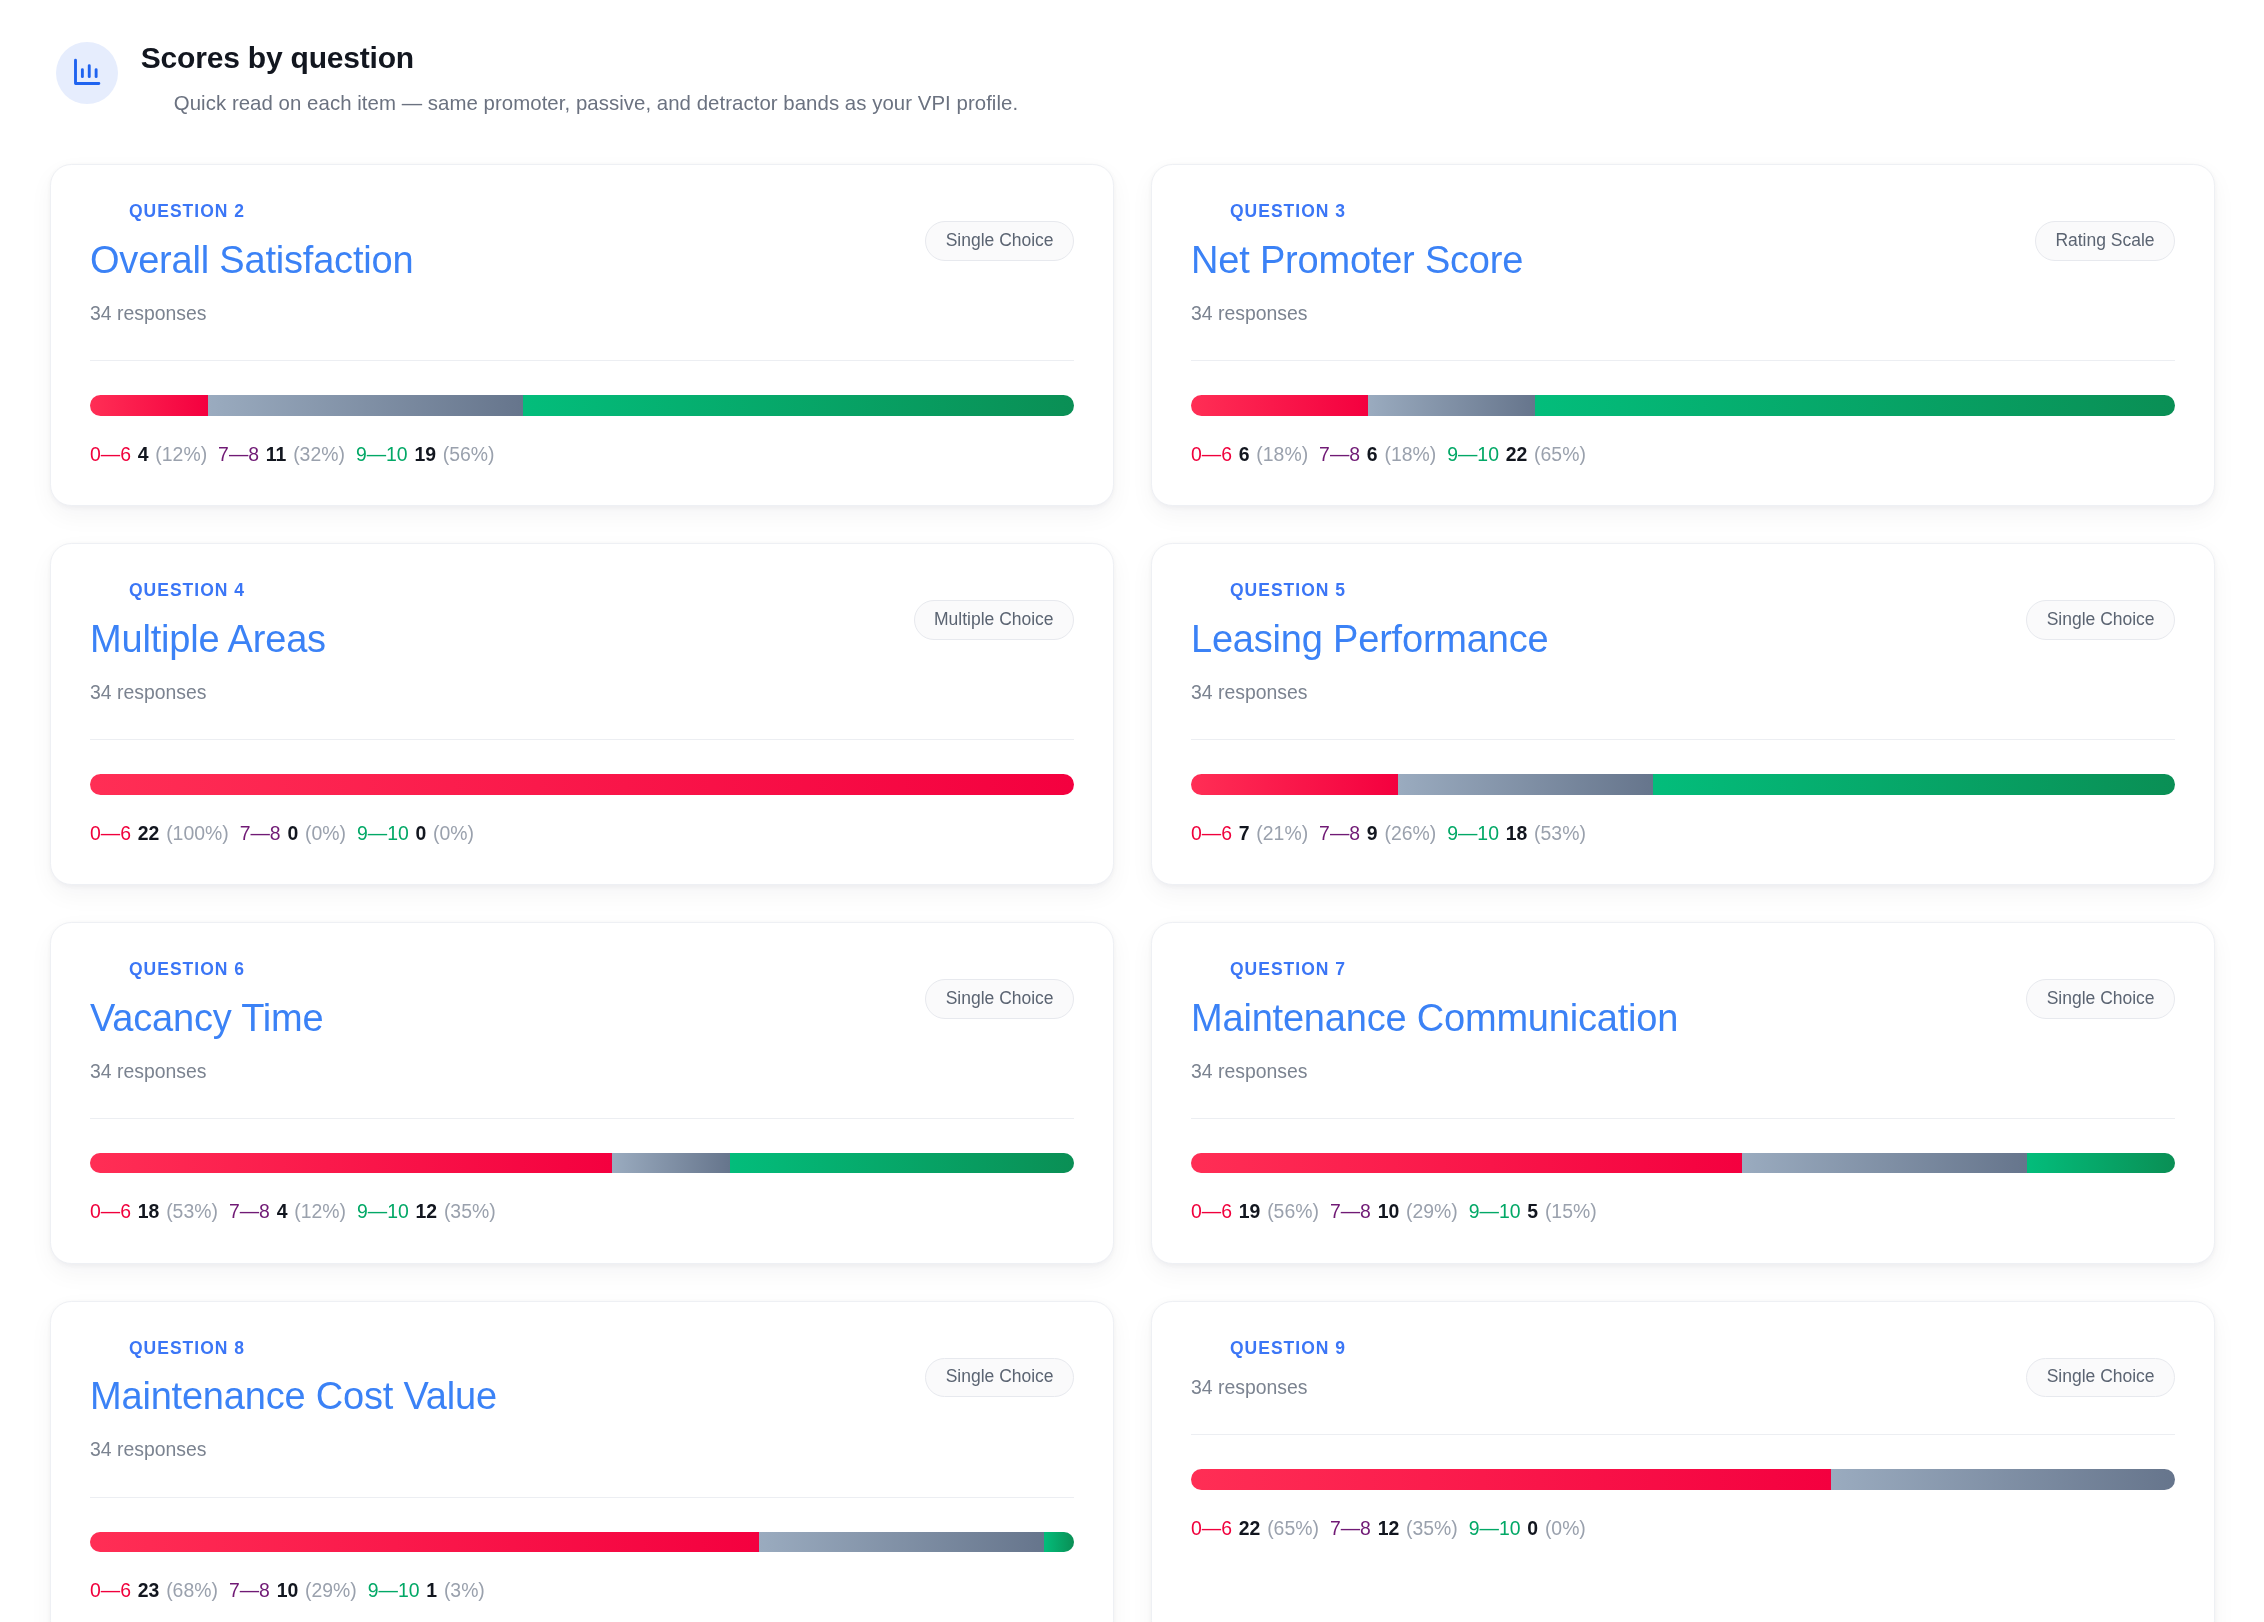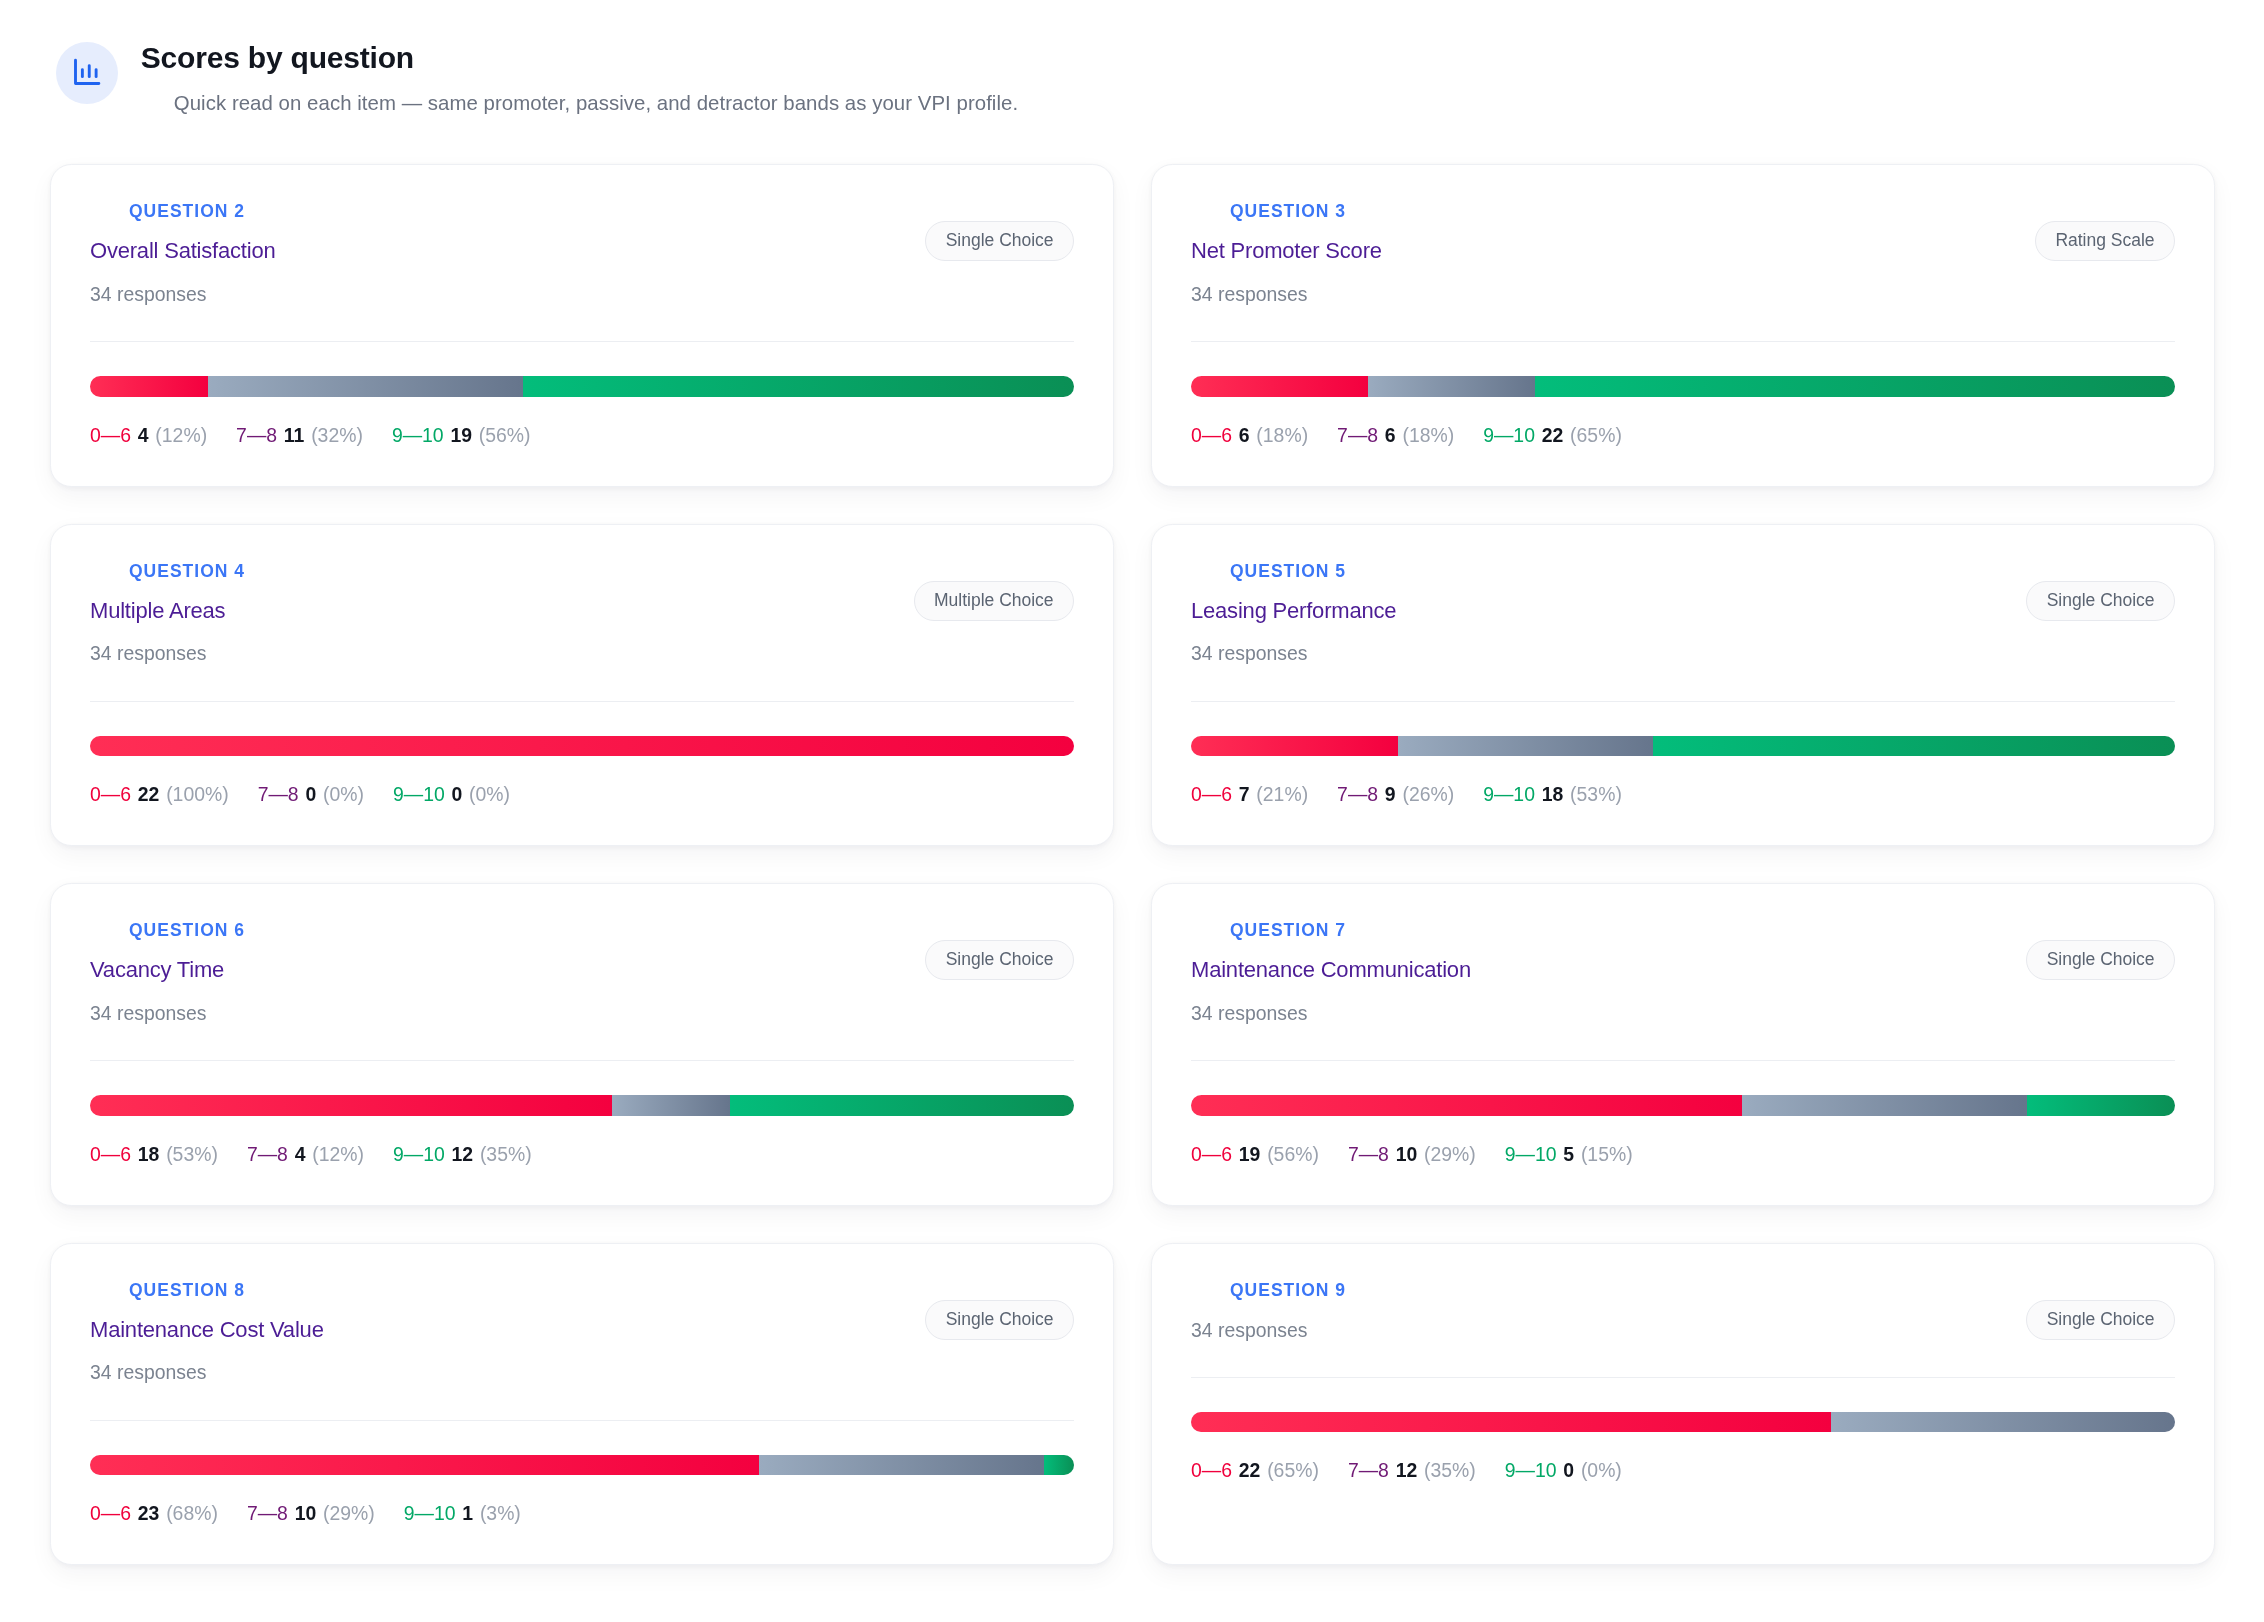--- a/index.html
+++ b/index.html
@@ -84,23 +84,23 @@
     font-size: 17.5px;
     font-weight: 700;
     color: #3b76f6;
     letter-spacing: 1px;
     text-transform: uppercase;
     line-height: 1.1;
     margin-left: 39px;
   }
 
   .qcard-title {
-    font-size: 22px;
+    font-size: 38px;
     font-weight: 400;
-    color: #4c1d95;
+    color: #3b82f6;
     margin-top: 16.5px;
     letter-spacing: -0.2px;
     line-height: 1.2;
   }
 
   .qcard-responses {
     font-size: 19.4px;
     color: #7b8390;
     margin-top: 18.4px;
     line-height: 1.2;
@@ -137,21 +137,21 @@
   .band-seg { height: 100%; }
   .seg-det { background: linear-gradient(90deg, #ff2e55 0%, #f4003f 100%); }
   .seg-pas { background: linear-gradient(90deg, #9aabbf 0%, #66758c 100%); }
   .seg-pro { background: linear-gradient(90deg, #03bd7b 0%, #0a8f55 100%); }
 
   
   .band-legend {
     margin-top: 27px;
     display: flex;
     align-items: baseline;
-    gap: 29px;
+    gap: 11px;
     font-size: 19.4px;
     line-height: 1.2;
     flex-wrap: nowrap;
   }
   .legend-item { white-space: nowrap; }
   .legend-range { font-weight: 400; }
   .legend-range.det { color: #f0003c; }
   .legend-range.pas { color: #701a75; }
   .legend-range.pro { color: #02a866; }
   .legend-count { font-weight: 700; color: #12161f; margin-left: 6.8px; }

